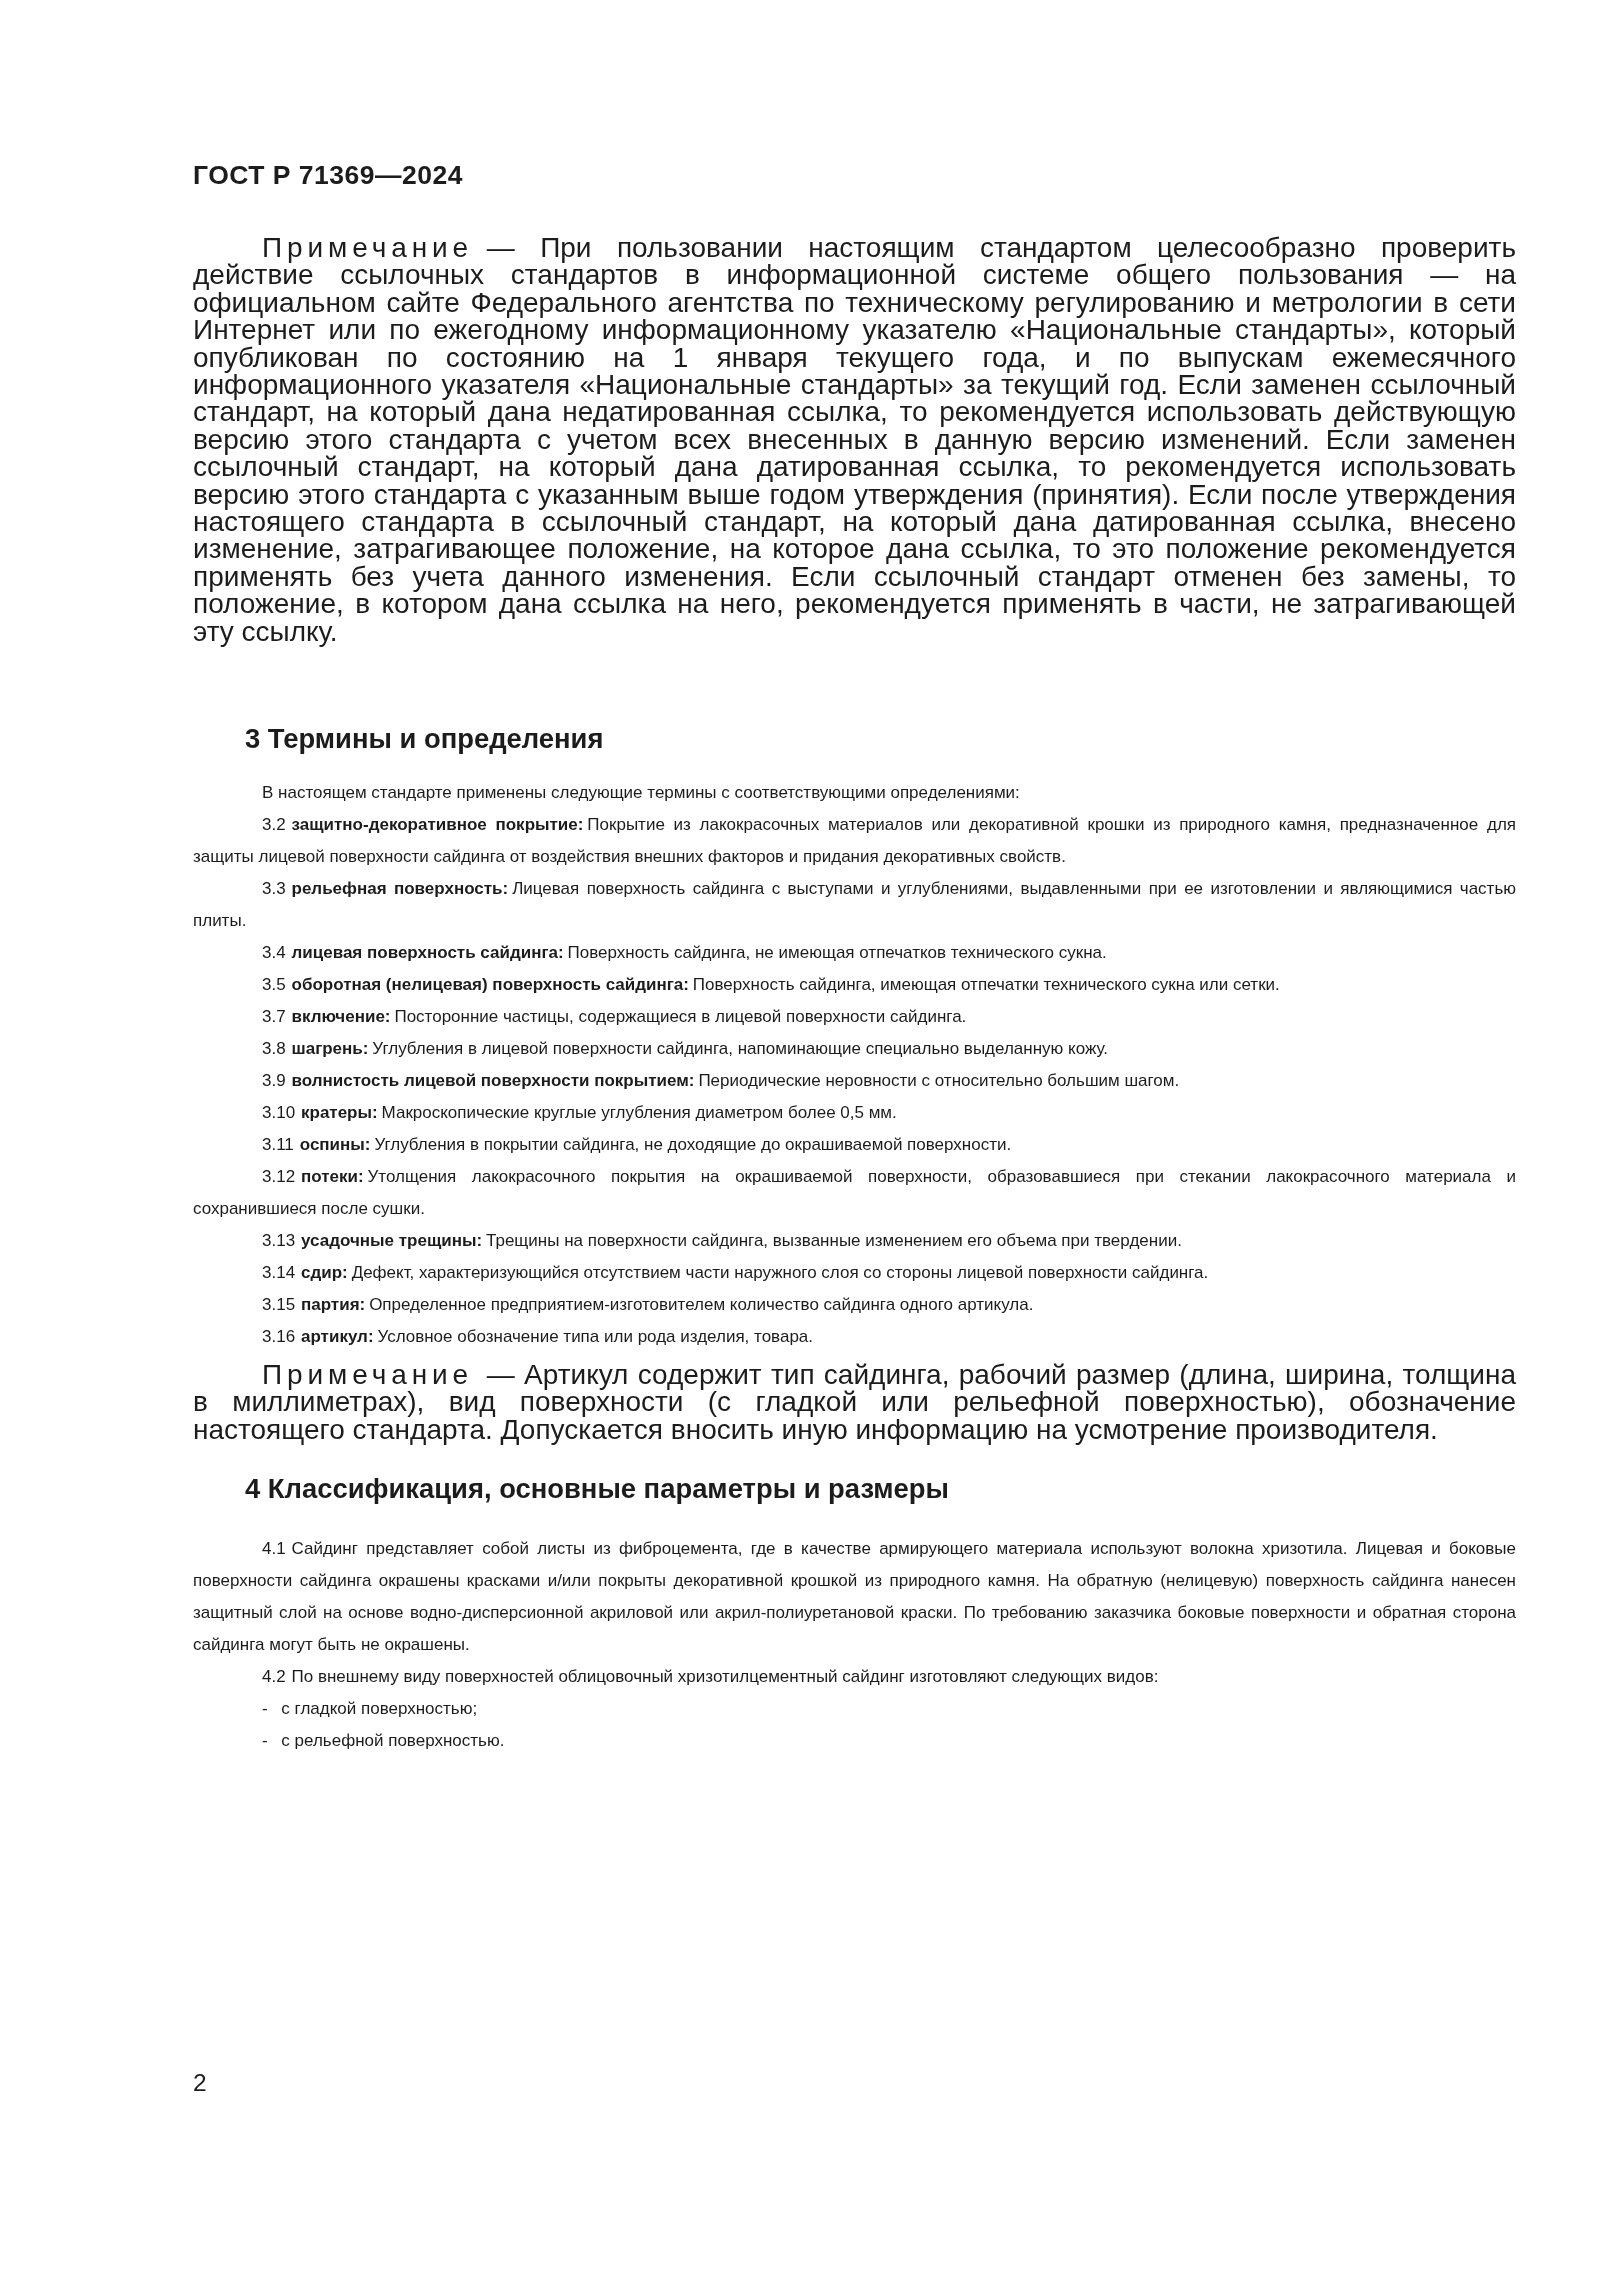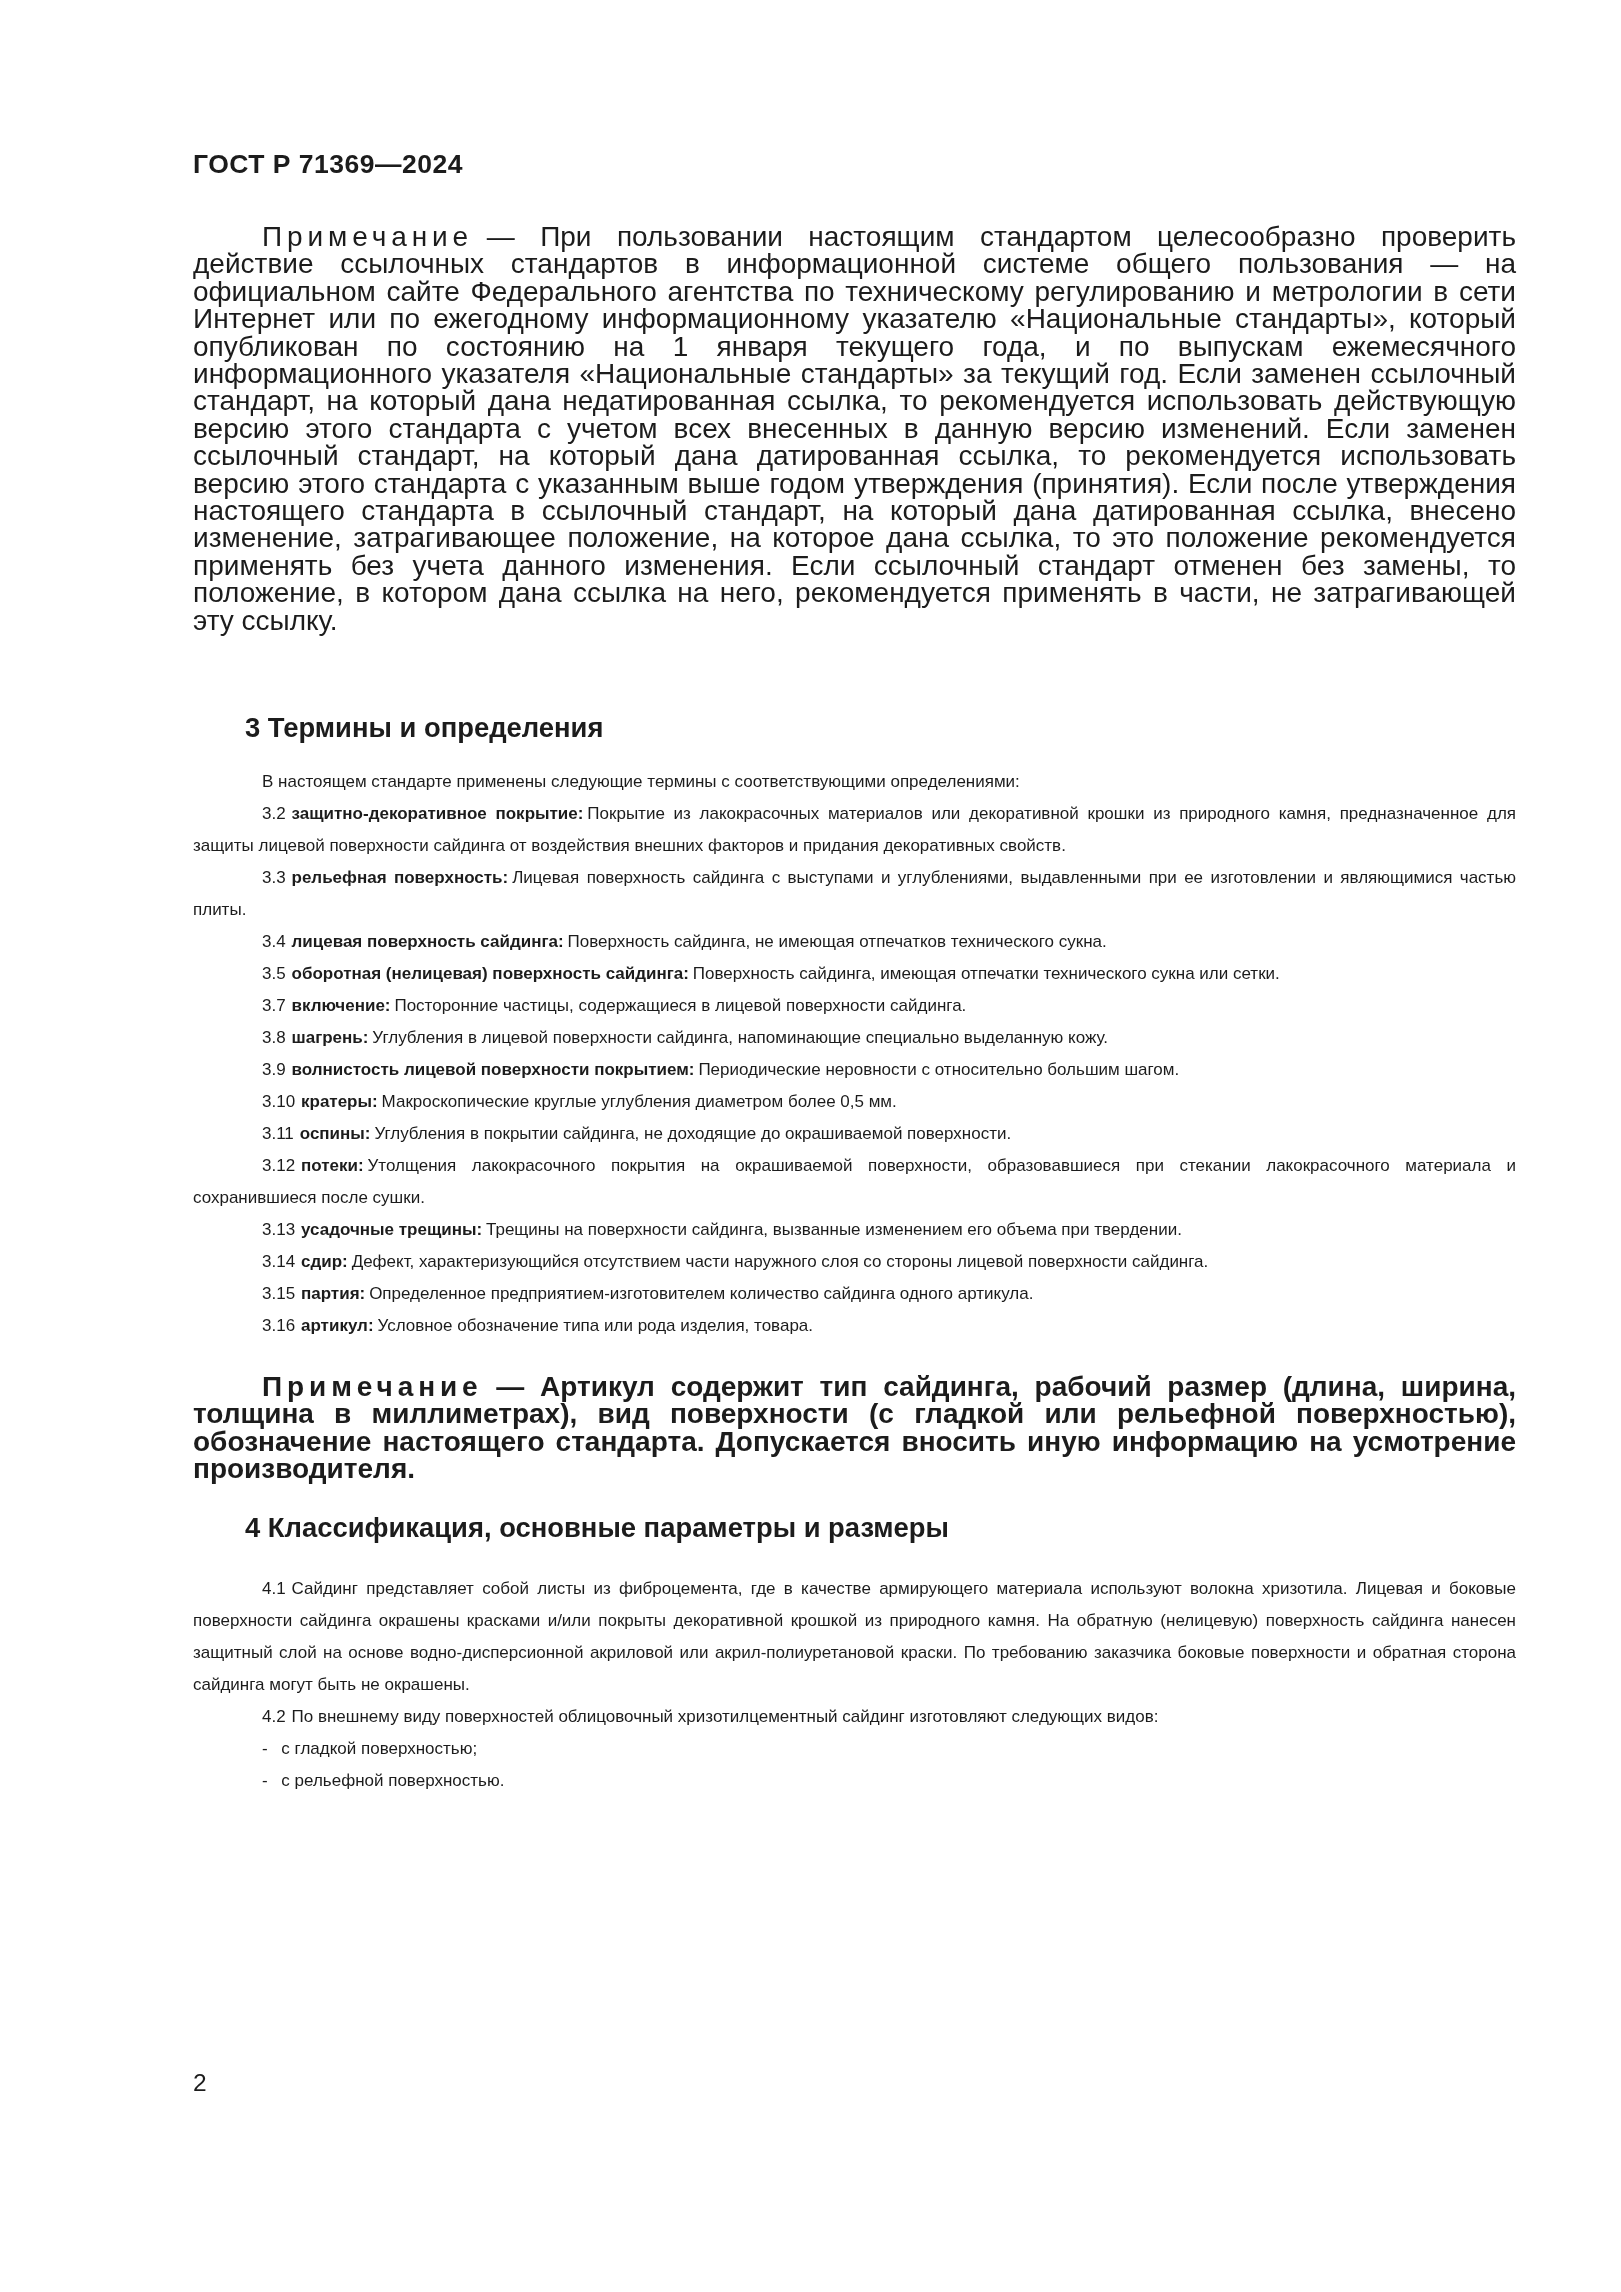--- a/index.html
+++ b/index.html
@@ -8,21 +8,21 @@
     width: 1621px;
     height: 2293px;
     background: #ffffff;
     font-family: "Liberation Sans", sans-serif;
     color: #1c1c1c;
     overflow: hidden;
   }
   .content {
     position: absolute;
     left: 193px;
-    top: 0;
+    top: 11px;
     width: 1323px;
   }
   .doc-header {
     margin-top: 149px;
     font-size: 26.5px;
     font-weight: bold;
     letter-spacing: 0.5px;
   }
   p { margin: 0; }
   .note {
@@ -46,21 +46,21 @@
   .heading-3 { margin-top: 76px; margin-bottom: 20.6px; }
   .heading-4 { margin-top: 28px; margin-bottom: 27.4px; }
   .body {
     font-size: 17px;
     line-height: 32px;
     text-align: justify;
     text-indent: 69px;
   }
   .t-num { margin-right: 5.9px; }
   .t-name { font-weight: bold; margin-right: 3.9px; }
-  .note-article { margin-top: 31px; font-weight: bold; }
+  .note-article { margin-top: 8px; }
   .list-item { text-indent: 69px; }
   .li-dash { margin-right: 13.7px; }
   .page-number {
     position: absolute;
     left: 193px;
     top: 2068px;
     font-size: 24.5px;
     line-height: 29px;
   }
 </style>

